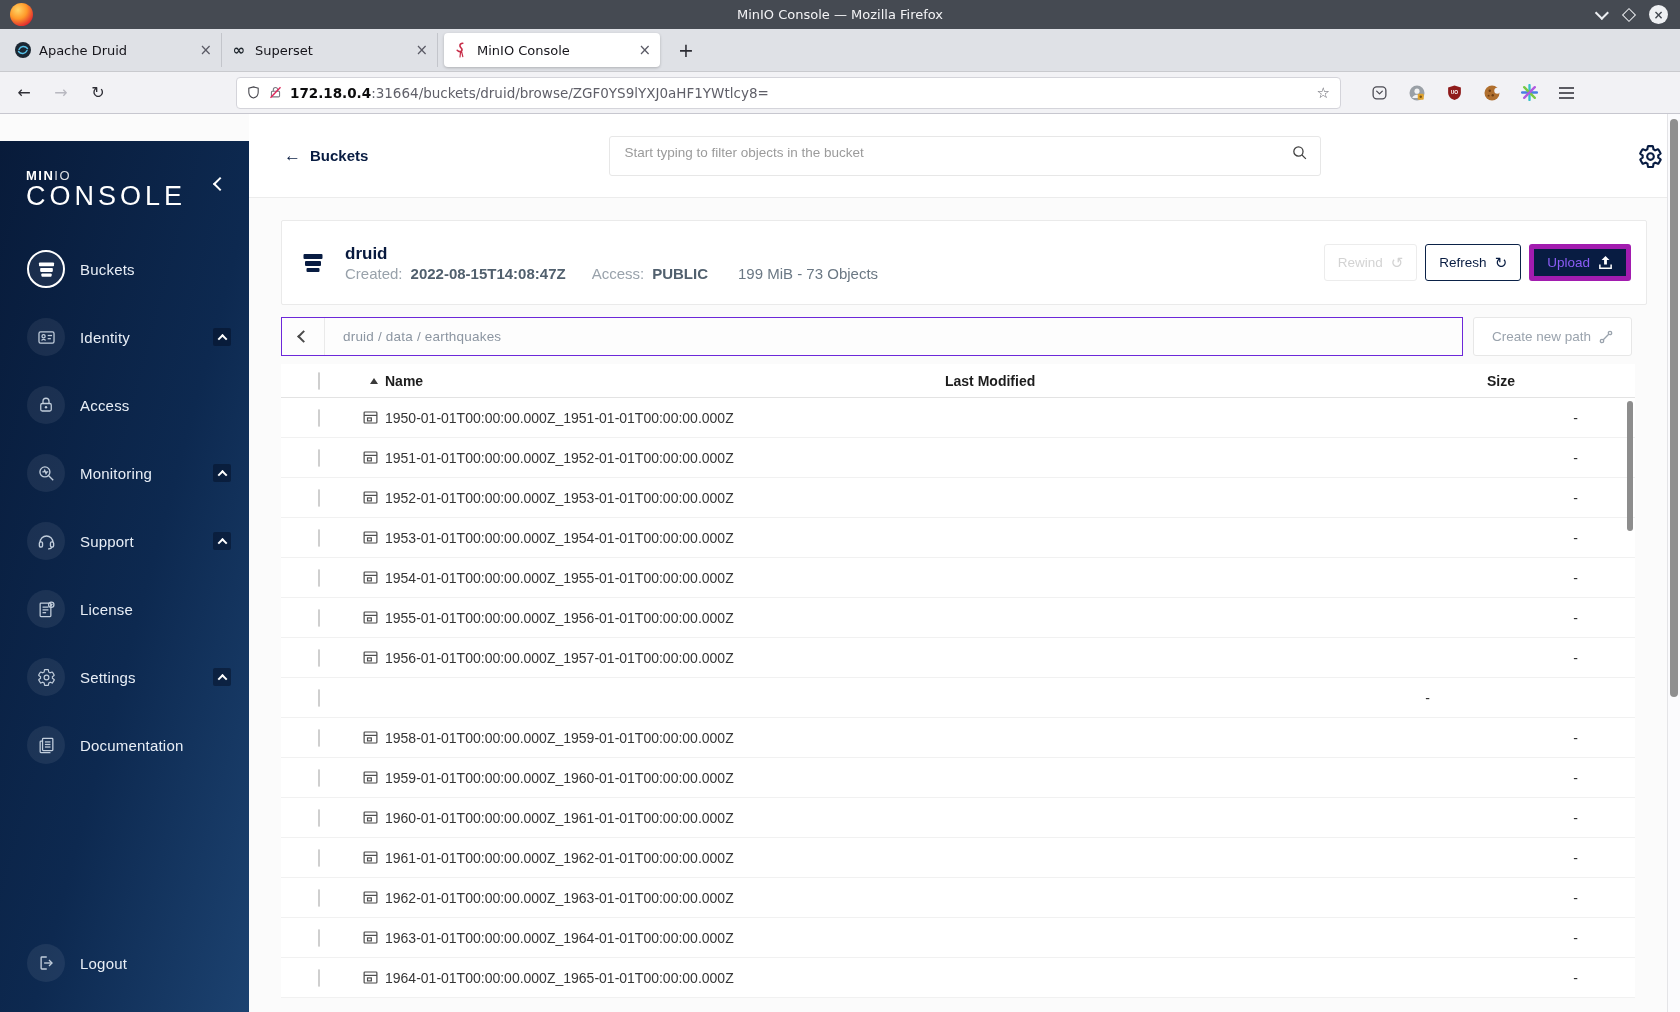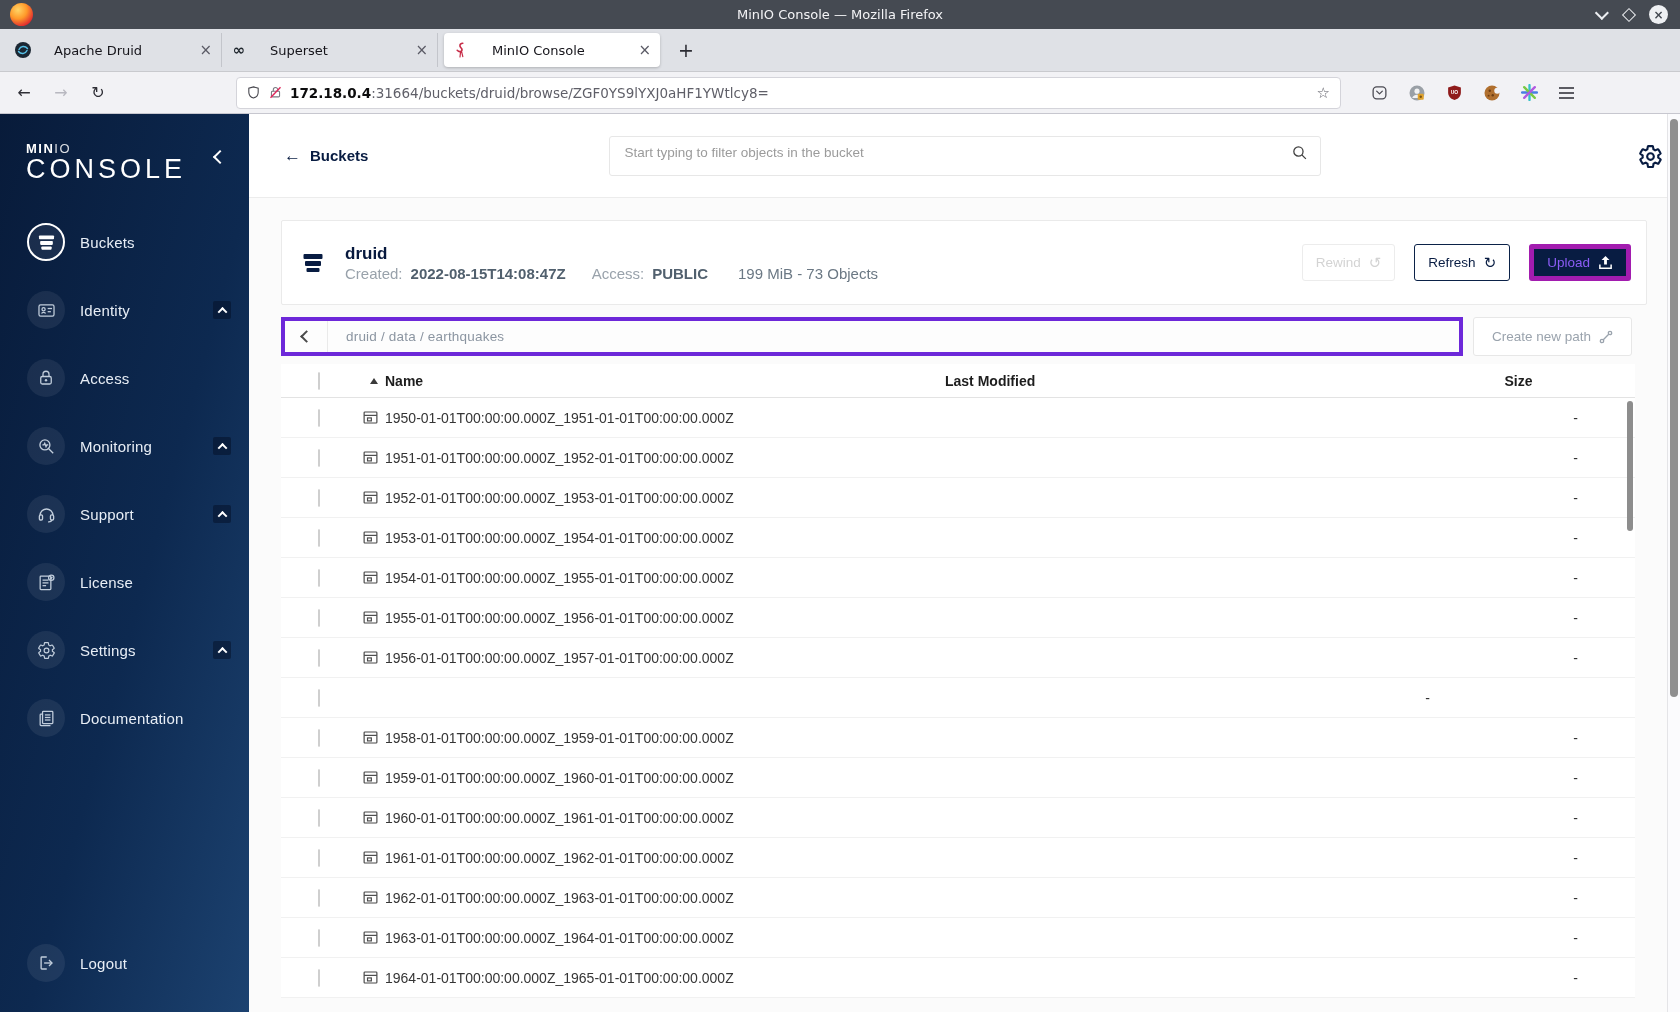--- a/index.html
+++ b/index.html
@@ -11,21 +11,21 @@
   .titlebar { height:29px; background:#454a52; position:relative; display:flex; align-items:center; }
   .ff-logo { position:absolute; left:10px; top:3px; width:23px; height:23px; border-radius:50%;
              background:radial-gradient(circle at 35% 30%, #ffd567 0%, #ff9a2a 40%, #e3302f 75%, #a30d22 100%); }
   .titlebar-title { flex:1; text-align:center; color:#f4f4f6; font-size:13px; }
   .win-controls { position:absolute; right:12px; top:0; height:29px; display:flex; align-items:center; gap:15px; }
   .wc-min { width:10px; height:10px; border-left:2px solid #eceef1; border-bottom:2px solid #eceef1; transform:rotate(-45deg) translateY(-3px); }
   .wc-max { width:10px; height:10px; border:1.7px solid #eceef1; transform:rotate(45deg); }
   .wc-close { width:19px; height:19px; border-radius:50%; background:#eef0f3; color:#454a52; font-size:12px; font-weight:bold; display:grid; place-items:center; line-height:1; }
 
   .tabbar { height:43px; background:#dfe1e6; border-bottom:1px solid #c9cace; display:flex; align-items:center; padding-left:6px; }
-  .tab { width:216px; height:34px; display:flex; align-items:center; gap:23px; padding:0 9px; border-radius:4px; position:relative; }
+  .tab { width:216px; height:34px; display:flex; align-items:center; gap:8px; padding:0 9px; border-radius:4px; position:relative; }
   .tab.inactive { border-right:1px solid #c3c5cb; border-radius:0; }
   .tab.active { background:#ffffff; box-shadow:0 1px 3px rgba(0,0,0,.22); margin:0 6px; }
   .tab-title { flex:1; font-size:13px; color:#15141a; white-space:nowrap; overflow:hidden; }
   .tab-close { color:#5b5b66; font-size:15px; line-height:1; }
   .favicon { width:16px; height:16px; flex:0 0 16px; }
   .fav-superset { font-size:15px; font-weight:bold; color:#1f262d; line-height:16px; text-align:center; }
   .newtab { font-size:19px; color:#2b2b33; margin-left:12px; }
 
   .navbar { height:42px; background:#f2f2f5; border-bottom:1px solid #c7c7cf; display:flex; align-items:center; padding-left:14px; }
   .nav-btn { font-size:16px; color:#2f2f36; width:20px; text-align:center; }
@@ -35,21 +35,21 @@
                display:flex; align-items:center; padding:0 10px 0 9px; gap:7px; }
   .url-text { flex:1; font-size:13.5px; color:#5f5f68; white-space:nowrap; overflow:hidden; }
   .url-host { color:#0c0c0d; font-weight:bold; }
   .url-star { color:#5c5c66; font-size:15px; }
   .toolbar-icons { display:flex; align-items:center; gap:20px; margin-left:30px; }
 
   
   .app { display:flex; height:898px; }
 
   .sidebar { width:249px; flex:0 0 249px; background:linear-gradient(105deg,#081b3a 0%,#0d2950 55%,#1c4270 100%);
-             position:relative; color:#fff; }
+             position:relative; color:#fff;margin-top:27px; }
   .logo { margin:27px 0 0 26px; }
   .logo-line1 { font-size:13px; letter-spacing:1.5px; color:#fff; }
   .logo-line1 .b { font-weight:bold; }
   .logo-line1 .l { font-weight:300; opacity:.85; }
   .logo-line2 { font-size:27px; letter-spacing:4px; font-weight:400; color:#fff; margin-top:-2px; }
   .collapse { position:absolute; top:38px; right:24px; width:10px; height:10px; border-left:2.5px solid #fff; border-bottom:2.5px solid #fff; transform:rotate(45deg); }
   .menu { margin-top:33px; display:flex; flex-direction:column; gap:20px; padding:0 18px 0 27px; }
   .menu-item { display:flex; align-items:center; gap:15px; height:48px; }
   .micon { width:38px; height:38px; border-radius:50%; background:rgba(255,255,255,.07); display:grid; place-items:center; color:#c2cedc; flex:0 0 38px; }
   .menu-item.selected .micon { border:2px solid #fff; color:#fff; }
@@ -71,41 +71,41 @@
 
   .content { flex:1; padding:22px 33px 0 32px; position:relative; overflow:hidden; }
 
   .bucket-card { height:85px; background:#fff; border:1px solid #eaeaea; border-radius:2px; display:flex; align-items:center; padding:0 15px 0 19px; }
   .bucket-icon-big { color:#081C42; margin-right:20px; }
   .bucket-title { font-size:17px; font-weight:bold; color:#07193E; }
   .bucket-meta { margin-top:1px; font-size:15px; color:#99a2ab; display:flex; align-items:center; }
   .bucket-meta .v { font-weight:bold; color:#51606e; margin-left:8px; }
   .bucket-meta .gap26 { margin-left:26px; }
   .bucket-meta .summary { margin-left:30px; color:#6b7884; }
-  .card-buttons { margin-left:auto; display:flex; gap:19px; }
+  .card-buttons { margin-left:auto; display:flex; gap:8px; }
   .btn { height:37px; border-radius:3px; font-size:13.5px; display:inline-flex; align-items:center; gap:8px; padding:0 13px; background:#fff; }
   .btn-rewind { border:1px solid #ececec; color:#d3d3d3; }
   .btn-refresh { border:1px solid #0b2248; color:#081C42; font-weight:500; }
   .btn-upload { background:#081C42; border:5px solid #a21caf; color:#8b5cf6; }
   .btn .uic { font-size:15px; }
 
   .path-bar { margin-top:12px; height:39px; display:flex; align-items:stretch; }
-  .crumb-box { width:1182px; display:flex; border:4px solid #6d28d9; background:#fdfdfd; }
+  .crumb-box { width:1182px; display:flex; border:1px solid #6d28d9; background:#fdfdfd; }
   .crumb-back { width:43px; border-right:1px solid #eaeaea; display:grid; place-items:center; }
   .chev-left { width:9px; height:9px; border-left:2px solid #4a4a4a; border-bottom:2px solid #4a4a4a; transform:rotate(45deg); }
   .crumb-text { align-self:center; padding-left:18px; font-size:13.5px; color:#8b95a1; letter-spacing:.2px; }
   .create-btn { width:159px; margin-left:10px; border:1px solid #e7e7e7; background:#fff; color:#9aa3ad; font-size:13.5px;
                 display:flex; align-items:center; justify-content:center; gap:8px; border-radius:3px; }
 
   .obj-table { margin-top:8px; margin-right:12px; position:relative; background:#fff; }
   .trow { display:grid; grid-template-columns:44px 583px auto 148px; align-items:center; padding-left:37px; }
   .thead { height:34px; border-bottom:1px solid #e3e3e3; font-size:14px; font-weight:bold; color:#1d1d1d; }
   .th-name { display:flex; align-items:center; gap:7px; padding-left:8px; }
   .sort-asc { width:0; height:0; border-left:4.5px solid transparent; border-right:4.5px solid transparent; border-bottom:6px solid #3a3a3a; }
-  .th-size { text-align:center; padding-right:85px; }
+  .th-size { text-align:left; padding-right:85px; }
   .tbody .trow { height:40px; border-bottom:1px solid #f1f1f1; font-size:14px; color:#353535; }
   .cell-name { display:flex; align-items:center; gap:6px; min-width:0; }
   .cell-name span { white-space:nowrap; overflow:hidden; }
   .cell-size { text-align:right; padding-right:57px; color:#333; }
   .checkbox { width:16px; height:16px; border:1px solid #cfcfcf; border-radius:2px; background:#fcfcfc; }
   .folder-ic { color:#4a4a4a; flex:0 0 17px; }
   .table-scroll-thumb { position:absolute; right:2px; top:37px; width:6px; height:130px; background:#8d8d8d; border-radius:3px; }
 
   .win-scrollbar { position:absolute; top:114px; right:0; bottom:0; width:13px; background:#fbfbfd; border-left:1px solid #e4e4e7; }
   .win-scroll-thumb { position:absolute; top:5px; left:2px; width:8px; height:578px; background:#8f8f8f; border-radius:4px; }

